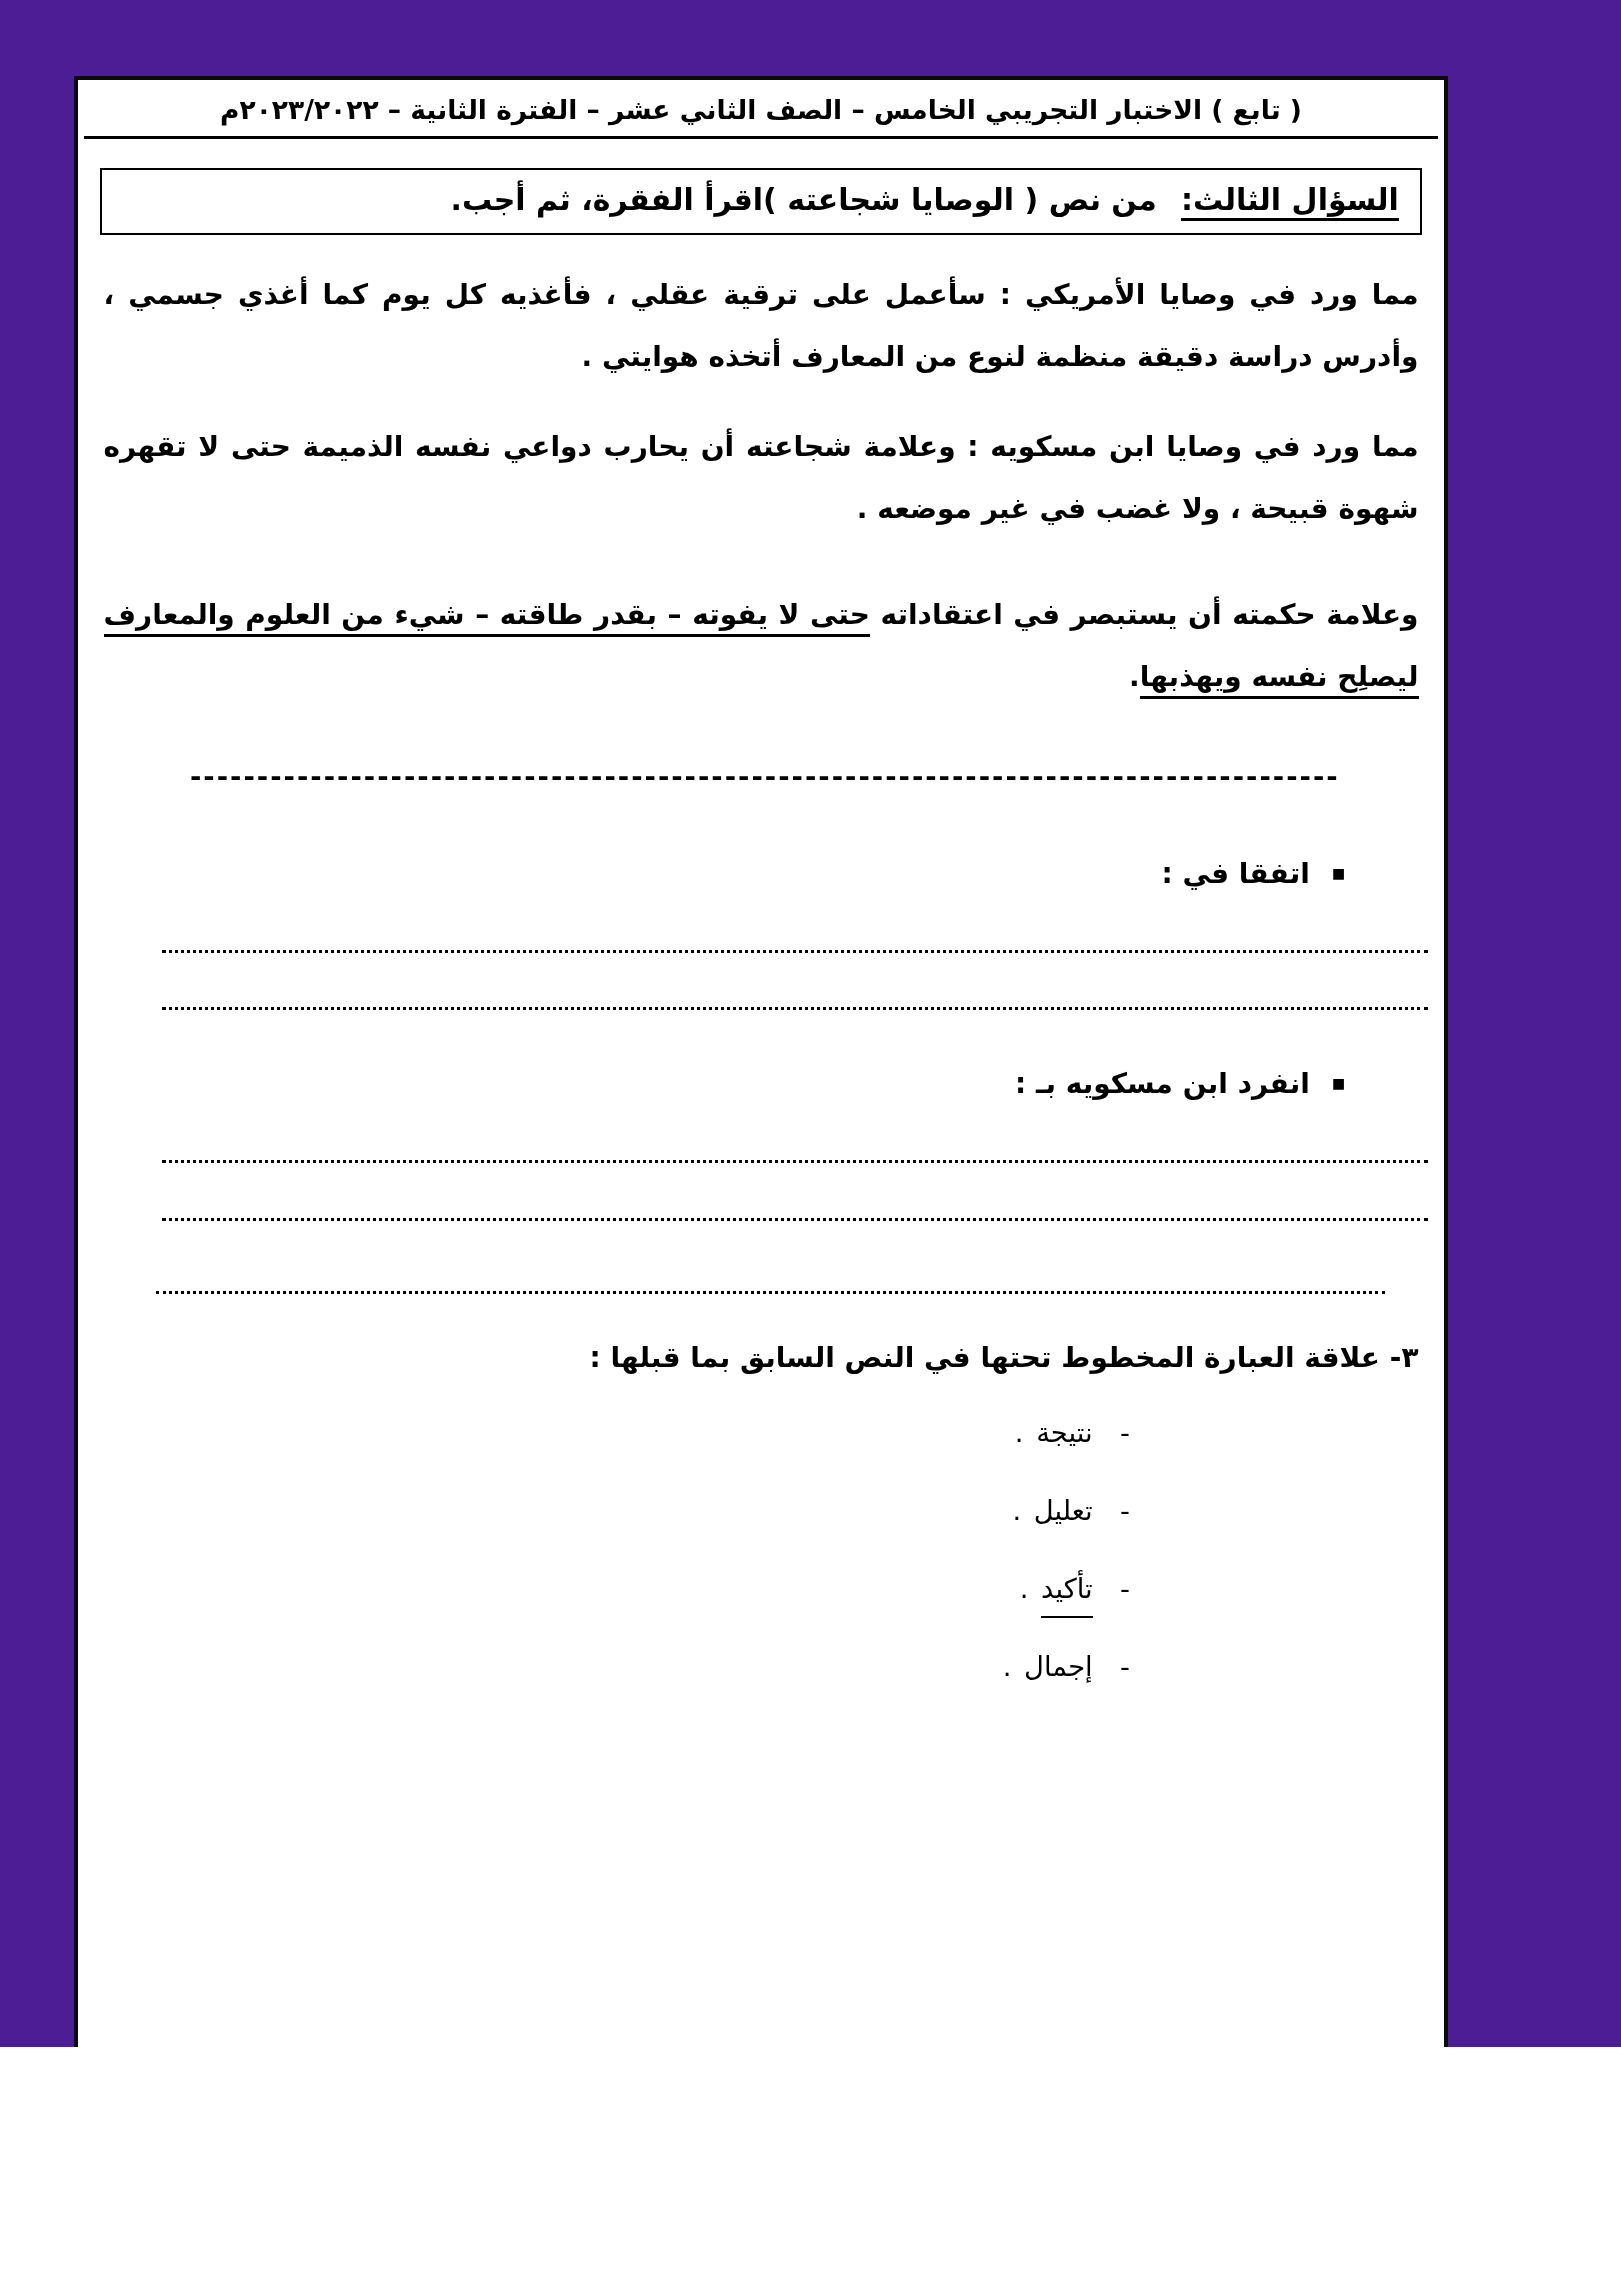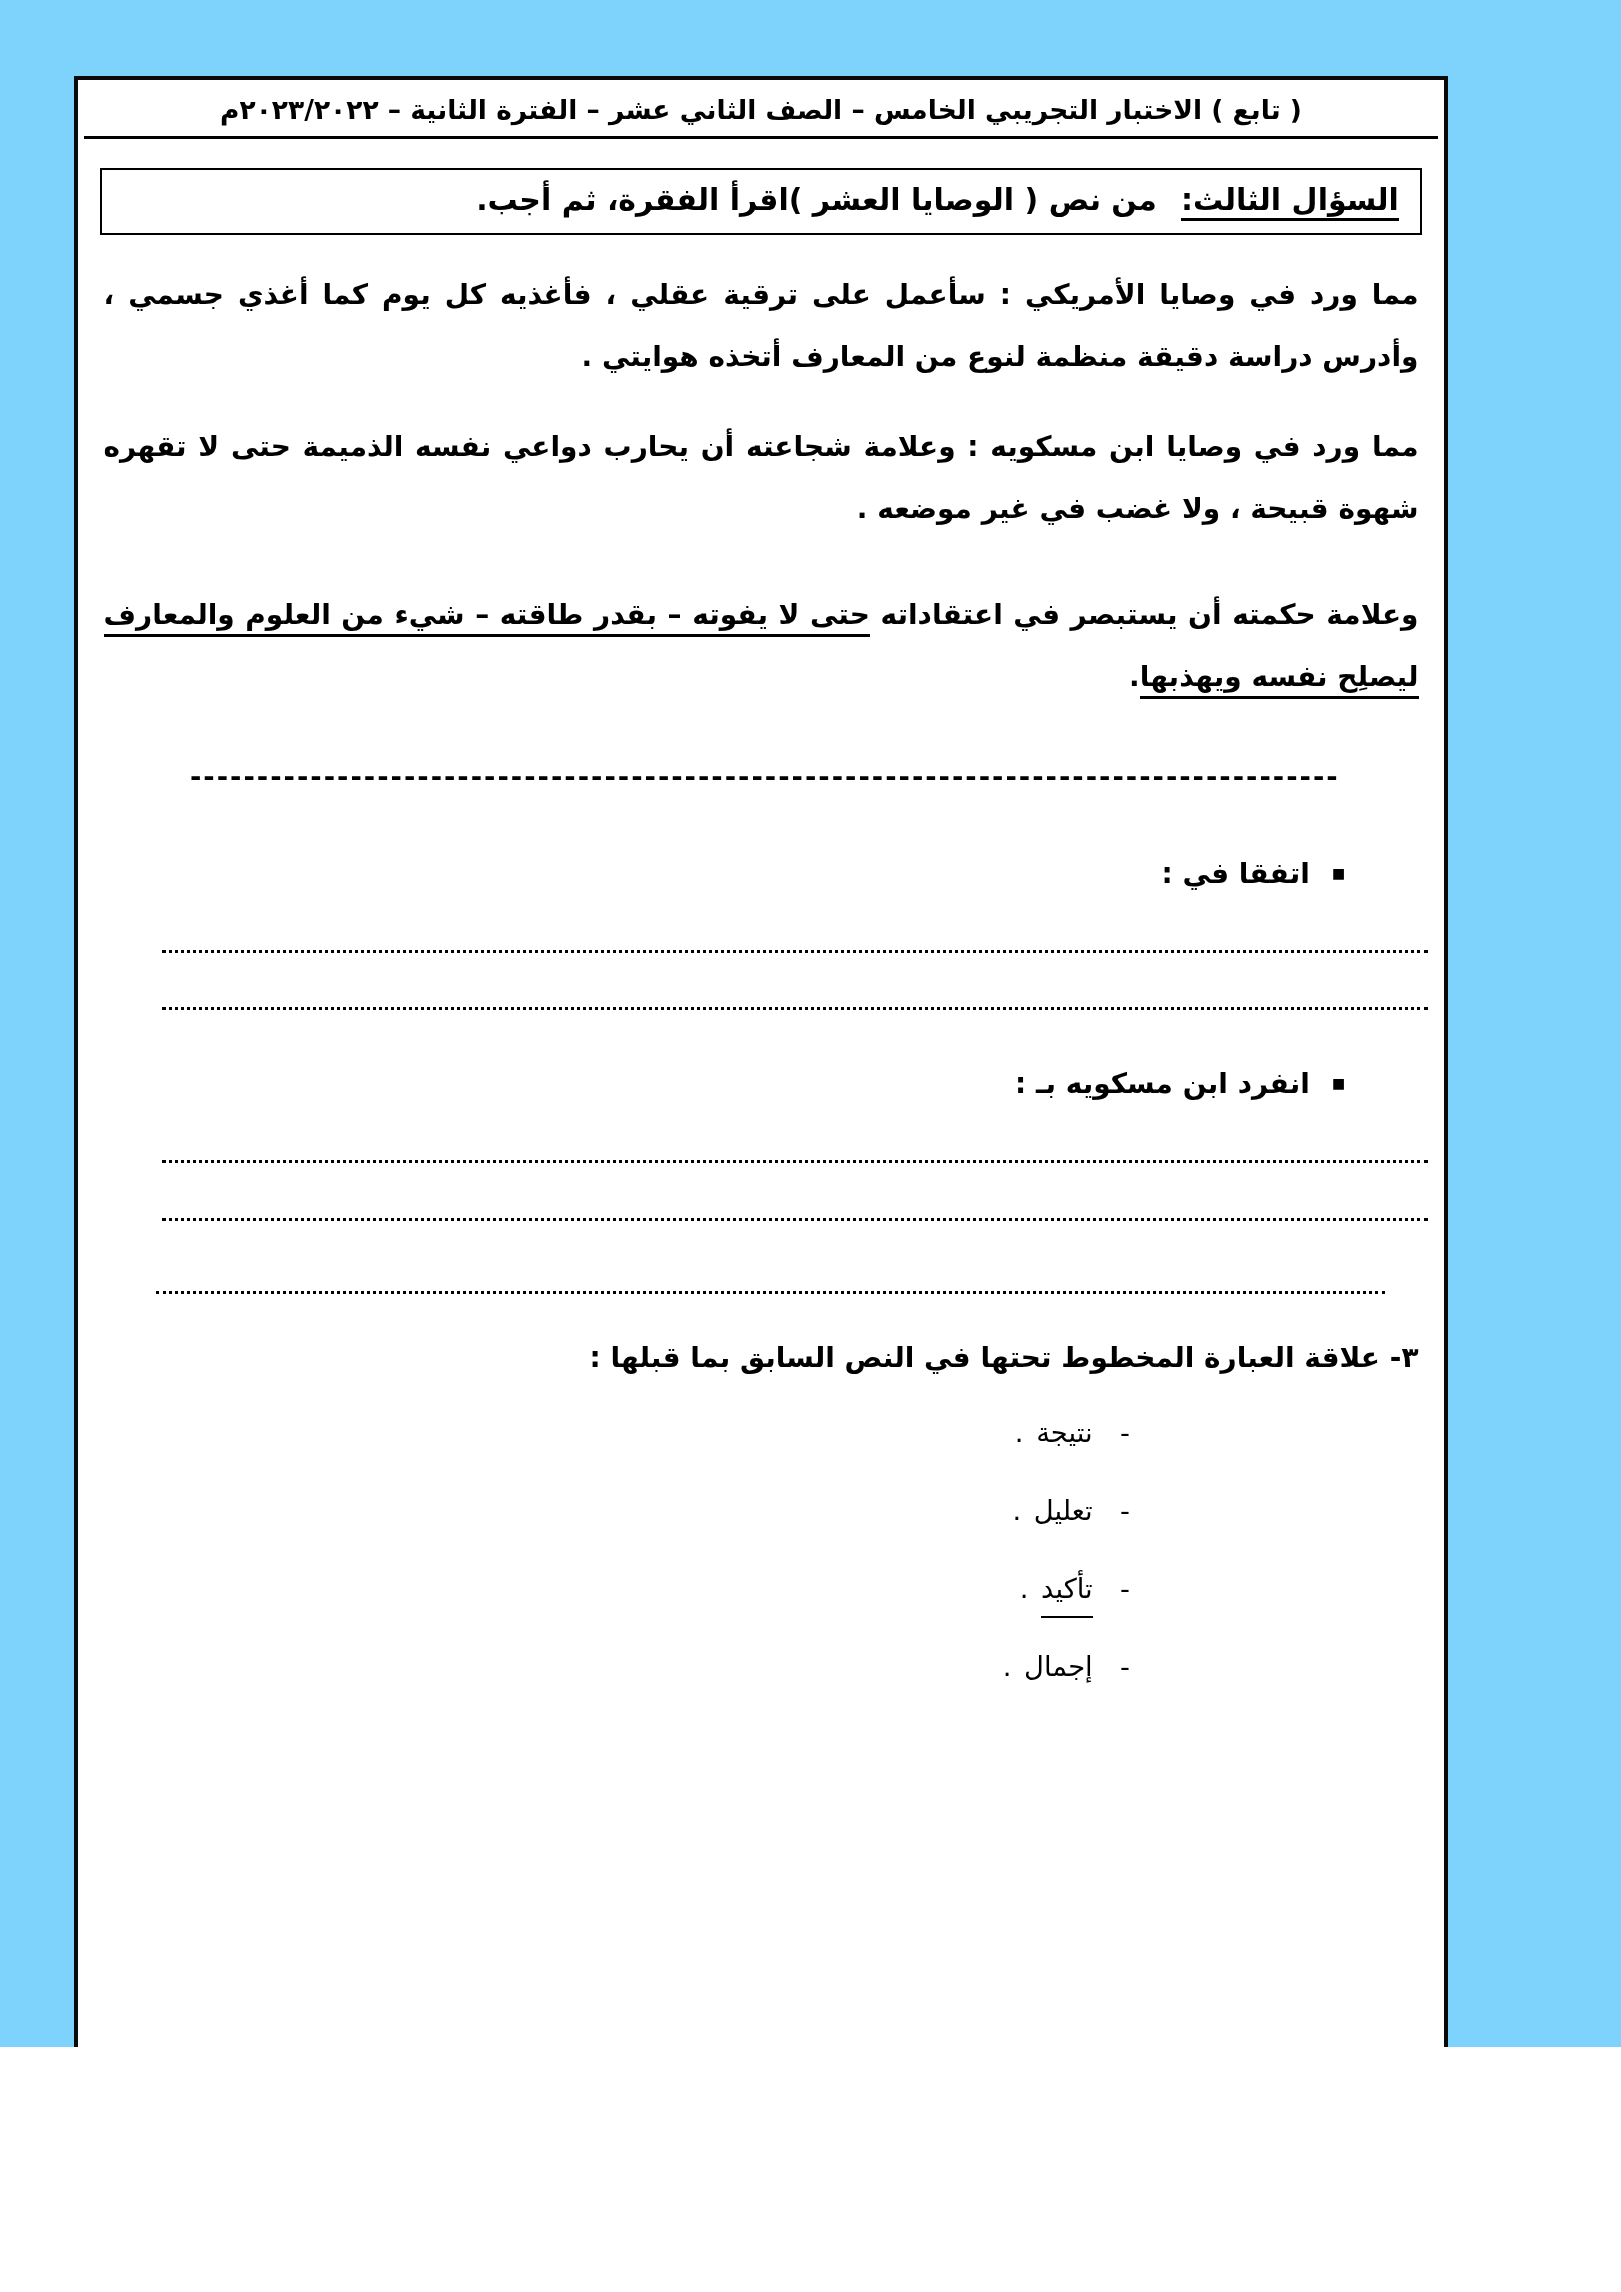--- a/index.html
+++ b/index.html
@@ -1,19 +1,19 @@
 <!DOCTYPE html>
 <html lang="ar" dir="rtl"><head>
 <meta charset="utf-8">
 <style>
   html,body{margin:0;padding:0;background:#ffffff;}
   .page{
     position:relative;
     width:1621px;height:2047px;
-    background:#7dd3fc;
+    background:#4c1d95;
     font-family:"DejaVu Sans", sans-serif;
     direction:rtl;
     color:#000;
   }
   .frame{
     position:absolute;
     top:76px;left:74px;
     width:1374px;height:2148px;
     border:4.9px solid #0a0a0a;
     box-sizing:border-box;
@@ -110,21 +110,21 @@
 <body>
 
 <div class="page">
   <div class="frame">
 
     <div class="header">( تابع ) الاختبار التجريبي الخامس – الصف الثاني عشر – الفترة الثانية – ٢٠٢٣/٢٠٢٢م</div>
     <div class="header-rule"></div>
 
     <div class="title-box">
       <span class="title-label">السؤال الثالث:</span>
-      <span>من نص ( الوصايا العشر )اقرأ الفقرة، ثم أجب.</span>
+      <span>من نص ( الوصايا شجاعته )اقرأ الفقرة، ثم أجب.</span>
     </div>
 
     <div class="para p1">
       <span>مما ورد في وصايا الأمريكي :</span><span> سأعمل على ترقية عقلي ، فأغذيه كل يوم كما أغذي جسمي ، وأدرس دراسة دقيقة منظمة لنوع من المعارف أتخذه هوايتي .</span>
     </div>
 
     <div class="para p2">
       <span>مما ورد في وصايا ابن مسكويه :</span><span> وعلامة شجاعته أن يحارب دواعي نفسه الذميمة حتى لا تقهره شهوة قبيحة ، ولا غضب في غير موضعه .</span>
     </div>
 

